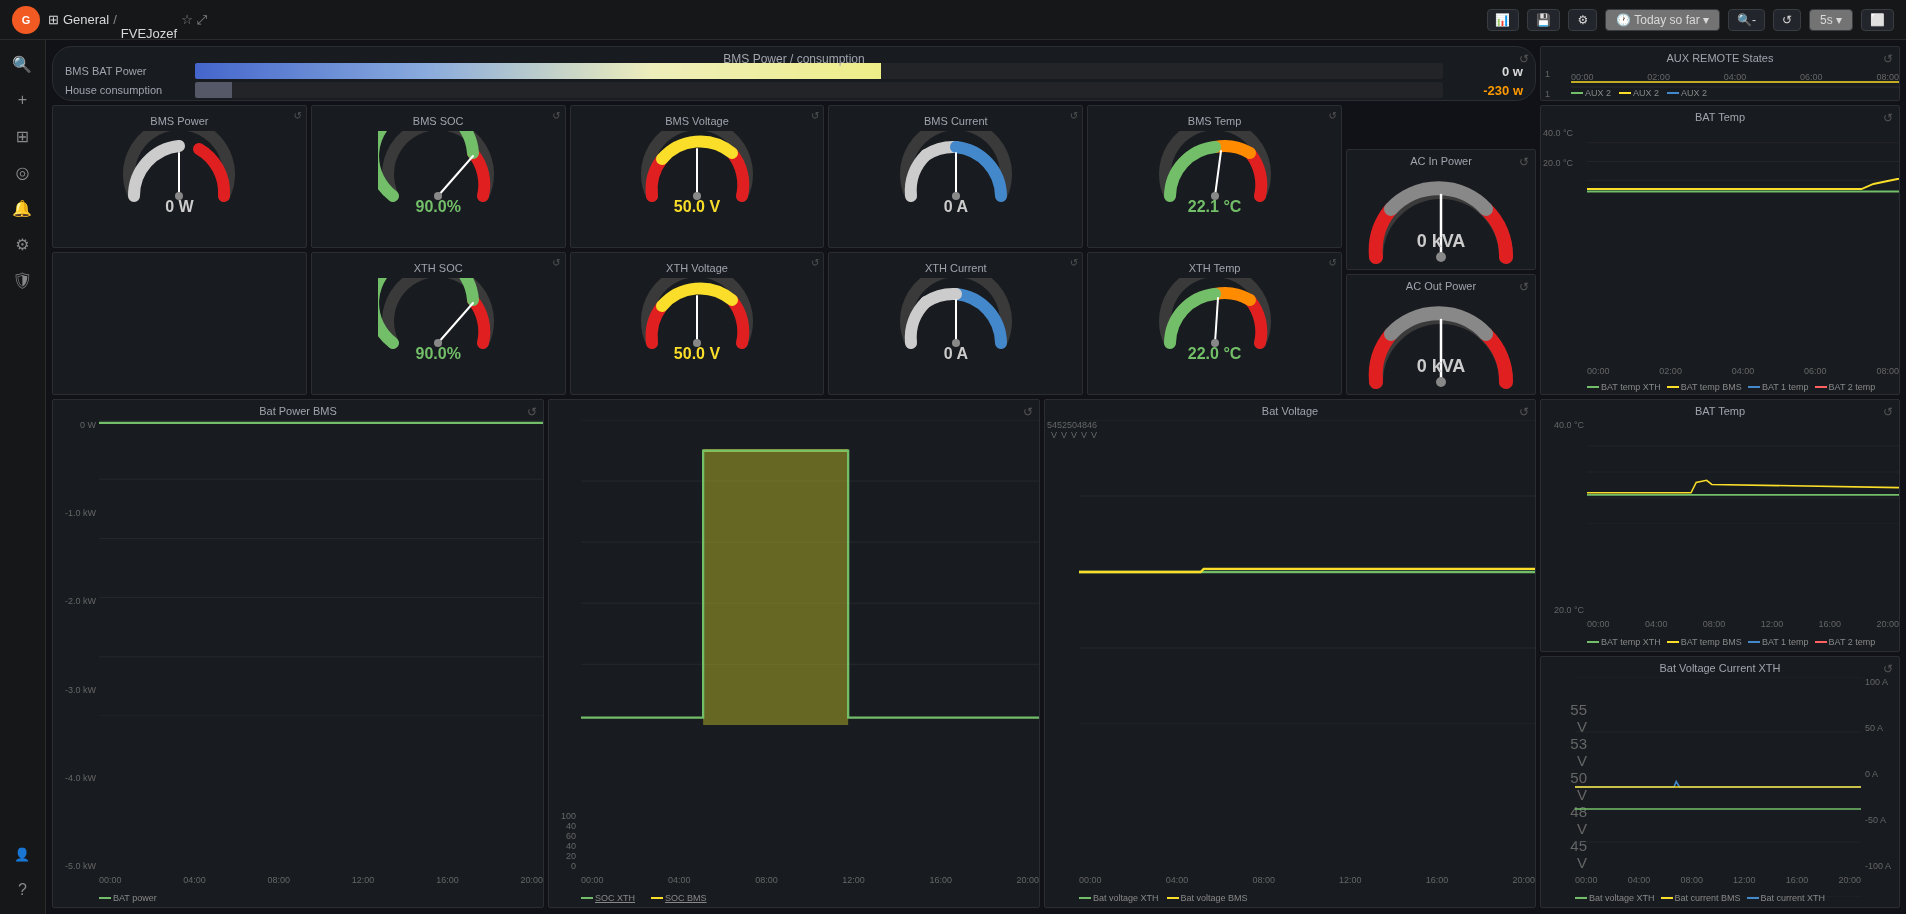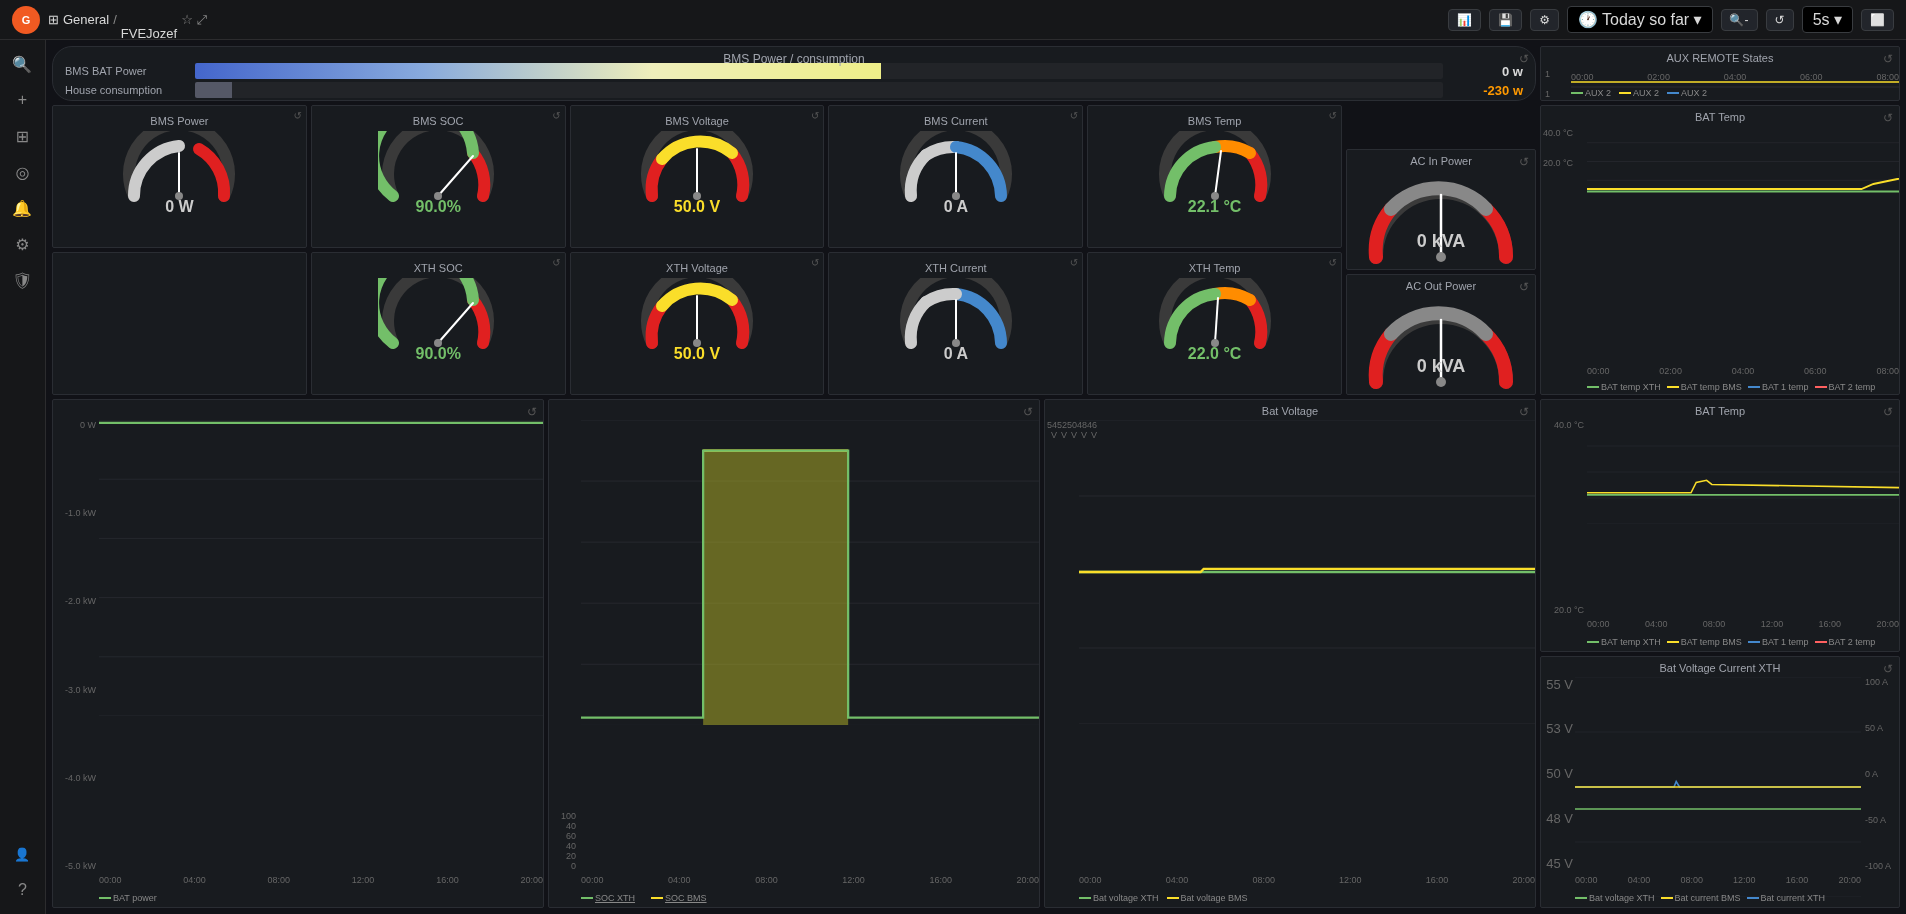--- a/index.html
+++ b/index.html
@@ -45,26 +45,26 @@
       background: #22252b;
       border: 1px solid #393c40;
       color: #d9d9d9;
       border-radius: 4px;
       padding: 3px 8px;
       font-size: 12px;
       cursor: pointer;
       display: flex; align-items: center; gap: 4px;
     }
     .nav-btn-text {
-      background: #000000;
+      background: #737373;
       border: 1px solid #393c40;
       color: #d9d9d9;
       border-radius: 4px;
       padding: 3px 10px;
-      font-size: 16px;
+      font-size: 12px;
       cursor: pointer;
     }
 
     
     .sidebar {
       position: absolute;
       left: 0; top: 40px; bottom: 0;
       width: 46px;
       background: #161719;
       border-right: 1px solid #2c2c2e;
@@ -528,20 +528,21 @@
         <span style="display:flex;align-items:center;gap:2px;"><span style="display:inline-block;width:12px;height:2px;background:#fade2a;"></span> BAT temp BMS</span>
         <span style="display:flex;align-items:center;gap:2px;"><span style="display:inline-block;width:12px;height:2px;background:#4488cc;"></span> BAT 1 temp</span>
         <span style="display:flex;align-items:center;gap:2px;"><span style="display:inline-block;width:12px;height:2px;background:#ff6060;"></span> BAT 2 temp</span>
       </div>
     </div>
   </div>
 
   <div style="grid-column:1/3; grid-row:3; display:grid; grid-template-columns:1fr 1fr 1fr; gap:4px;">
 
     <div class="panel chart-panel">
+      <div class="title-bar">Bat Power BMS</div>
       <div class="panel-refresh">↺</div>
       <div style="position:absolute;left:2px;top:20px;bottom:36px;display:flex;flex-direction:column;justify-content:space-between;font-size:9px;color:#666;width:44px;text-align:right;padding-right:3px;">
         <span>0 W</span>
           <span>-1.0 kW</span>
           <span>-2.0 kW</span>
           <span>-3.0 kW</span>
           <span>-4.0 kW</span>
           <span>-5.0 kW</span>
       </div>
       <svg style="position:absolute;left:46px;right:0;top:20px;bottom:36px;" viewBox="0 0 300 200" preserveAspectRatio="none">
@@ -674,21 +675,21 @@
         <span style="display:flex;align-items:center;gap:2px;"><span style="display:inline-block;width:12px;height:2px;background:#fade2a;"></span> BAT temp BMS</span>
         <span style="display:flex;align-items:center;gap:2px;"><span style="display:inline-block;width:12px;height:2px;background:#4488cc;"></span> BAT 1 temp</span>
         <span style="display:flex;align-items:center;gap:2px;"><span style="display:inline-block;width:12px;height:2px;background:#ff6060;"></span> BAT 2 temp</span>
       </div>
     </div>
 
     <div class="panel chart-panel" style="flex:1;">
       <div class="title-bar">Bat Voltage Current XTH</div>
       <div class="panel-refresh">↺</div>
 
-      <div style="position:absolute;left:4px;top:20px;bottom:36px;display:flex;flex-direction:column;justify-content:space-between;font-size:13px;color:#666;width:30px;text-align:right;padding-right:2px;">
+      <div style="position:absolute;left:18px;top:20px;bottom:36px;display:flex;flex-direction:column;justify-content:flex-end;font-size:15px;color:#666;width:30px;text-align:right;padding-right:2px;">
         <span>55 V</span>
           <span>53 V</span>
           <span>50 V</span>
           <span>48 V</span>
           <span>45 V</span>
       </div>
 
       <div style="position:absolute;right:0;top:20px;bottom:36px;display:flex;flex-direction:column;justify-content:space-between;font-size:9px;color:#666;width:36px;text-align:left;padding-left:2px;">
         <span>100 A</span>
           <span>50 A</span>

